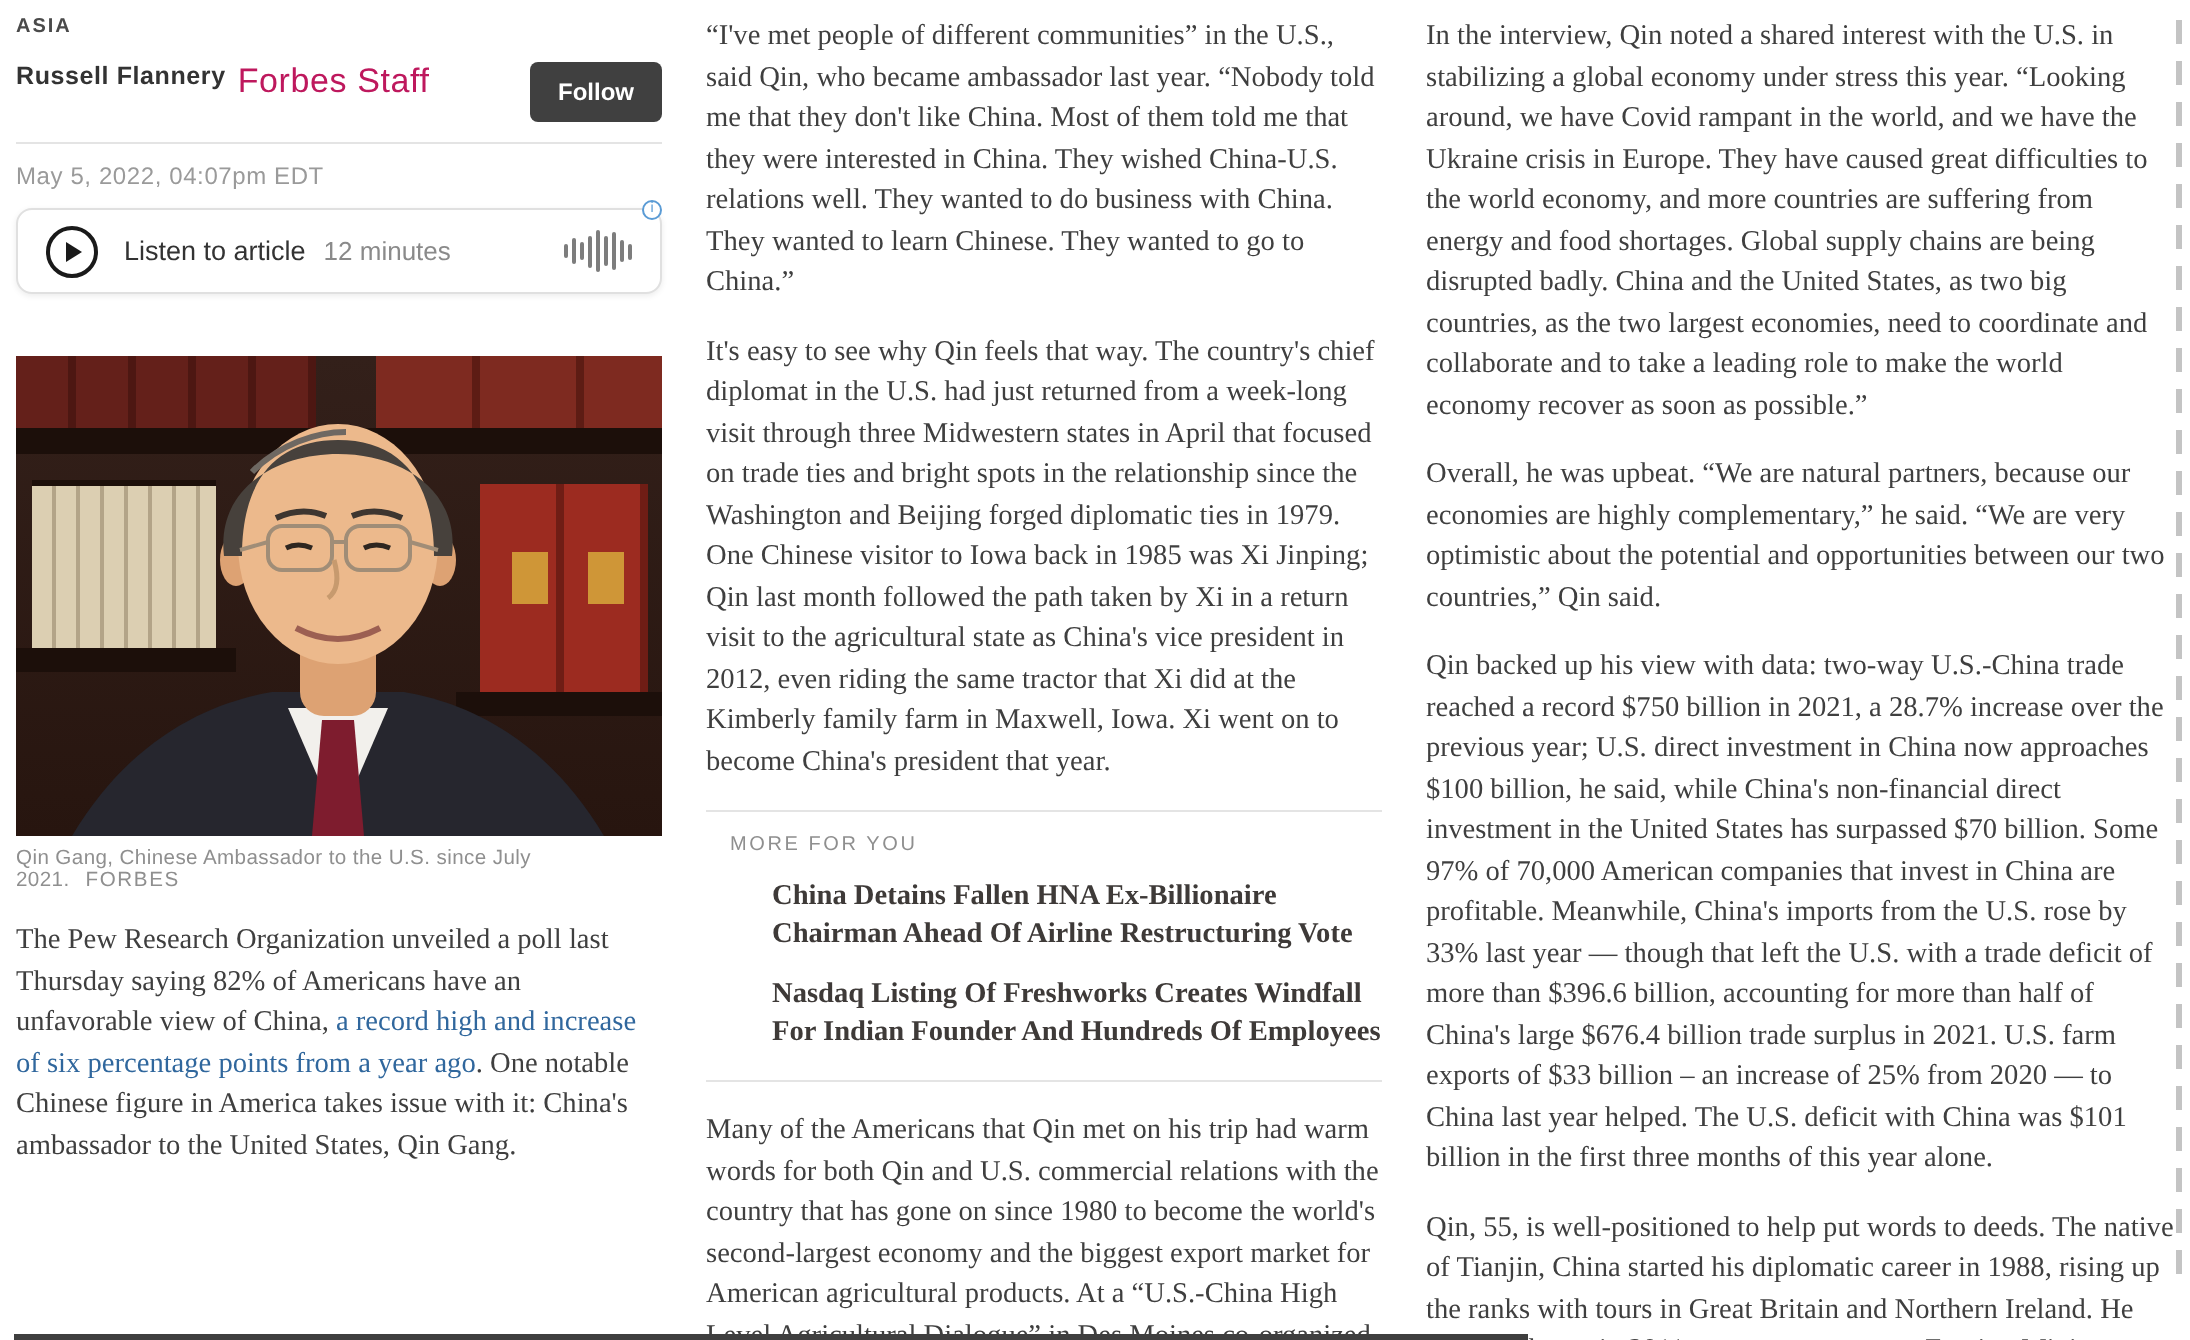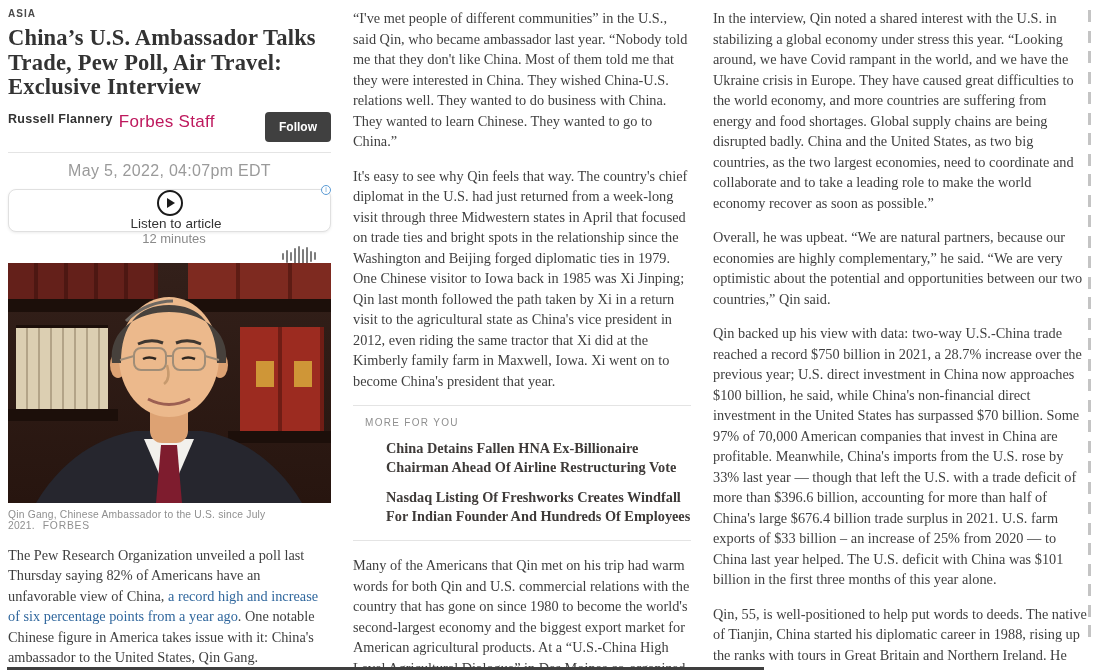--- a/index.html
+++ b/index.html
@@ -22,28 +22,28 @@
   .title { font-size:22.5px; line-height:24.5px; font-weight:700; color:#333333;
            margin-top:7px; letter-spacing:0.2px; }
   .author-row { display:flex; align-items:flex-start; margin-top:12px;
                 font-family:"Liberation Sans",sans-serif; }
   .author-name { font-size:12.5px; font-weight:700; color:#333; letter-spacing:0.3px; }
   .author-role { font-size:17px; color:#be185d; margin-left:6px; letter-spacing:0.3px; }
   .follow-btn { margin-left:auto; background:#404040; color:#fff; border:none;
                 font-family:"Liberation Sans",sans-serif; font-size:12px; font-weight:700;
                 padding:8px 14px; border-radius:4px; cursor:pointer; }
   .divider { border-top:1px solid #e4e4e4; margin-top:10px; }
-  .date { font-family:"Liberation Sans",sans-serif; font-size:16px; color:#9a9a9a;
-          margin-top:9px; letter-spacing:0.3px;text-align:center; }
+  .date { font-family:"Liberation Sans",sans-serif; font-size:12px; color:#9a9a9a;
+          margin-top:9px; letter-spacing:0.3px; }
 
   
   .listen { position:relative; margin-top:9px; height:43px; background:#fff;
             border:1px solid #e0e0e0; border-radius:8px; box-shadow:0 1px 3px rgba(0,0,0,0.08);
             display:flex; align-items:center; padding:0 14px;
-            font-family:"Liberation Sans",sans-serif; cursor:pointer;flex-direction:column; }
+            font-family:"Liberation Sans",sans-serif; cursor:pointer; }
   .play-icon { width:26px; height:26px; border:2px solid #1a1a1a; border-radius:50%;
                display:flex; align-items:center; justify-content:center; flex:0 0 26px; }
   .play-icon::after { content:""; display:block; margin-left:2px;
                border-left:8px solid #1a1a1a; border-top:5px solid transparent;
                border-bottom:5px solid transparent; }
   .listen-label { font-size:13.5px; color:#333; margin-left:13px; }
   .listen-duration { font-size:13px; color:#8a8a8a; margin-left:9px; }
   .wave-icon { margin-left:auto; display:flex; align-items:center; gap:2px; height:22px; }
   .wave-icon i { display:block; width:2px; background:#7d7d7d; border-radius:1px; }
   .adinfo-icon { position:absolute; top:-5px; right:-1px; width:10px; height:10px;
@@ -91,21 +91,20 @@
   .bottom-edge { position:absolute; left:7px; bottom:0; width:757px; height:3px; background:#3f3f3f; }
 </style>
 </head>
 <body>
 
 <div class="page">
   <div class="cols">
 
     <div class="col-left">
       <div class="eyebrow">ASIA</div>
-      <h1 class="title">China’s U.S. Ambassador Talks Trade, Pew Poll, Air Travel: Exclusive Interview</h1>
 
       <div class="author-row">
         <span class="author-name">Russell Flannery</span>
         <span class="author-role">Forbes Staff</span>
         <button class="follow-btn">Follow</button>
       </div>
 
       <div class="divider"></div>
       <div class="date">May 5, 2022, 04:07pm EDT</div>
 

